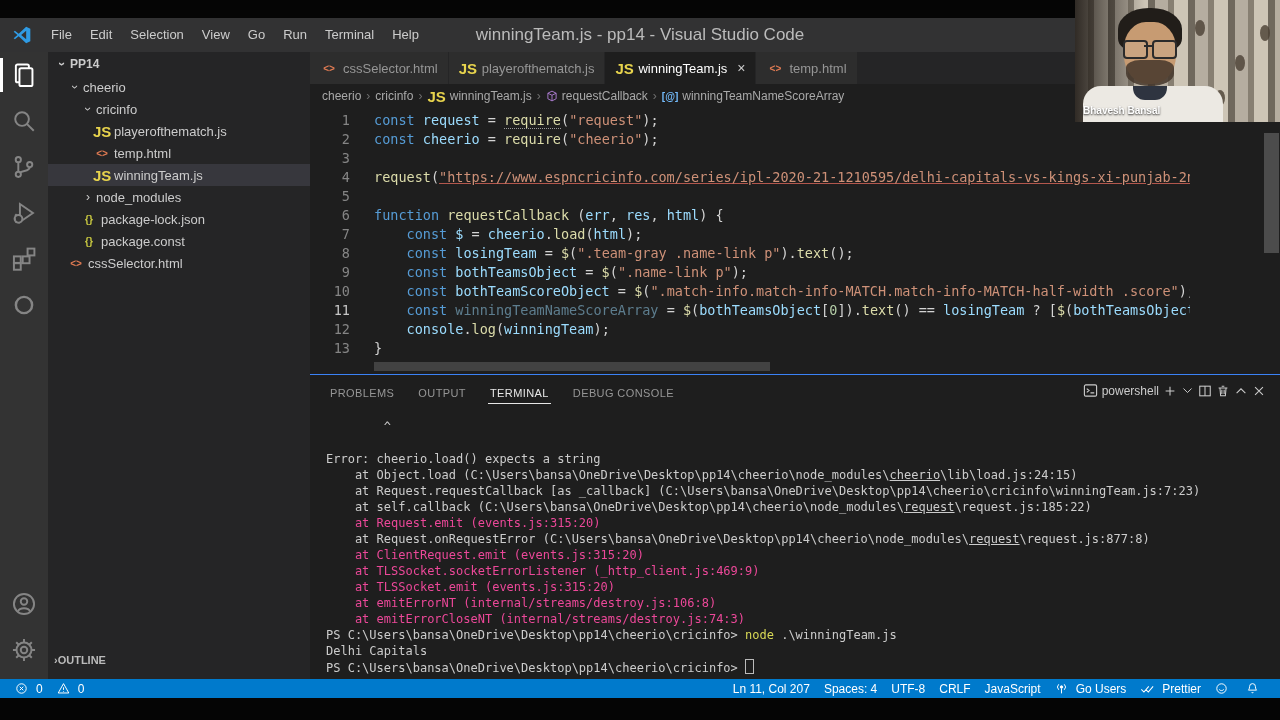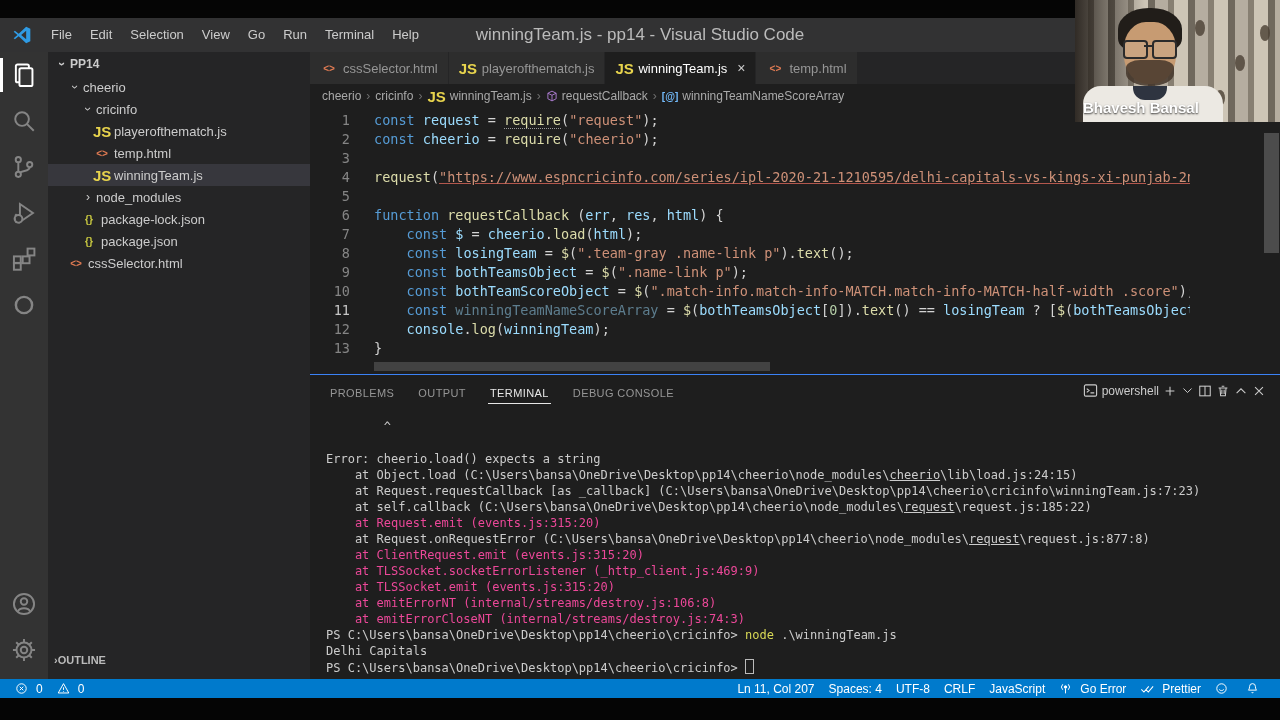--- a/index.html
+++ b/index.html
@@ -83,21 +83,21 @@
   #cam-shade{position:absolute;left:0;top:0;width:70px;height:122px;background:linear-gradient(90deg,rgba(25,20,16,.85),rgba(25,20,16,0));}
   .flower{position:absolute;width:10px;height:16px;border-radius:50%;background:#4a3f33;opacity:.8;}
   #person-hair{position:absolute;left:43px;top:8px;width:64px;height:44px;background:#211d19;border-radius:48% 48% 30% 30%;}
   #person-face{position:absolute;left:49px;top:22px;width:52px;height:62px;background:#c79b72;border-radius:42% 42% 46% 46%;}
   #person-beard{position:absolute;left:51px;top:60px;width:48px;height:26px;background:#44362a;border-radius:30% 30% 48% 48%;opacity:.85;}
   .lens{position:absolute;top:40px;width:21px;height:15px;border:2px solid #2b2b2b;border-radius:4px;background:rgba(230,230,230,.12);}
   #lens-l{left:48px;} #lens-r{left:77px;}
   #bridge{position:absolute;left:69px;top:45px;width:9px;height:2px;background:#2b2b2b;}
   #person-shirt{position:absolute;left:8px;top:86px;width:140px;height:40px;background:#ece9e3;border-radius:18px 18px 0 0;}
   #collar{position:absolute;left:58px;top:86px;width:34px;height:14px;background:#2e3440;border-radius:0 0 12px 12px;}
-  #cam-name{position:absolute;left:8px;bottom:6px;color:#ffffff;font-size:15px;font-weight:bold;text-shadow:0 1px 2px rgba(0,0,0,.8);}
+  #cam-name{position:absolute;left:8px;bottom:6px;color:#ffffff;font-size:10px;font-weight:bold;text-shadow:0 1px 2px rgba(0,0,0,.8);}
   svg{display:block;}
 </style>
 </head>
 <body>
 
 <div id="top-strip" class="abs"></div>
 
 <div id="titlebar" class="abs">
   <svg id="vscode-logo" viewBox="0 0 24 24">
     <path fill="#2f9be4" d="M17 2 8 10.5 3.5 7 2 8l4.5 4L2 16l1.5 1L8 13.5 17 22l5-2.5v-15L17 2zm0 5v10l-6-5 6-5z"></path>
@@ -203,21 +203,21 @@
       <div class="tree-row" style="padding-left: 32px;">
         <span class="chev">›</span>
         <span>node_modules</span>
       </div>
       <div class="tree-row" style="padding-left: 32px;">
         <span class="badge json">{}</span>
         <span>package-lock.json</span>
       </div>
       <div class="tree-row" style="padding-left: 32px;">
         <span class="badge json">{}</span>
-        <span>package.json</span>
+        <span>package.const</span>
       </div>
       <div class="tree-row" style="padding-left: 19px;">
         <span class="badge html">&lt;&gt;</span>
         <span>cssSelector.html</span>
       </div>
     </div>
   <div id="outline-row">
     <span class="chev">›</span>
     <span>OUTLINE</span>
   </div>
@@ -381,21 +381,21 @@
       <div class="sb-item">
         <span>JavaScript</span>
       </div>
       <div class="sb-item">
         <span style="display: flex; margin-right: 4px;">
           <svg width="13" height="13" viewBox="0 0 16 16" fill="none" stroke="currentColor" stroke-width="1.2">
             <circle cx="8" cy="6.2" r="1.5" fill="currentColor"></circle>
             <path d="M4.6 9.6a4.8 4.8 0 0 1 0-6.8M11.4 2.8a4.8 4.8 0 0 1 0 6.8M8 8v6"></path>
           </svg>
         </span>
-        <span>Go Error</span>
+        <span>Go Users</span>
       </div>
       <div class="sb-item">
         <span style="display: flex; margin-right: 4px;">
           <svg width="14" height="14" viewBox="0 0 16 16" fill="none" stroke="currentColor" stroke-width="1.2">
             <path d="M1.5 8.5 4.5 11.5 10 5M6.5 8.5 9.5 11.5 15 5"></path>
           </svg>
         </span>
         <span>Prettier</span>
       </div>
       <div class="sb-item">

